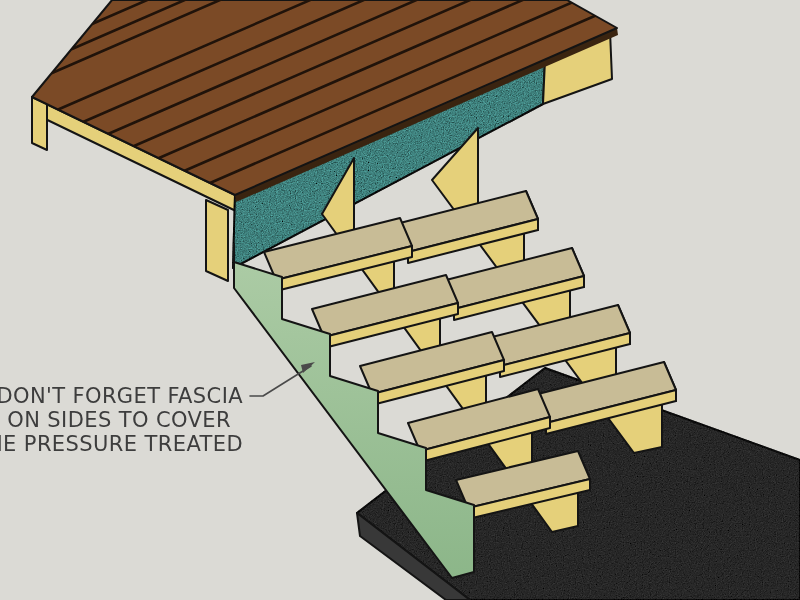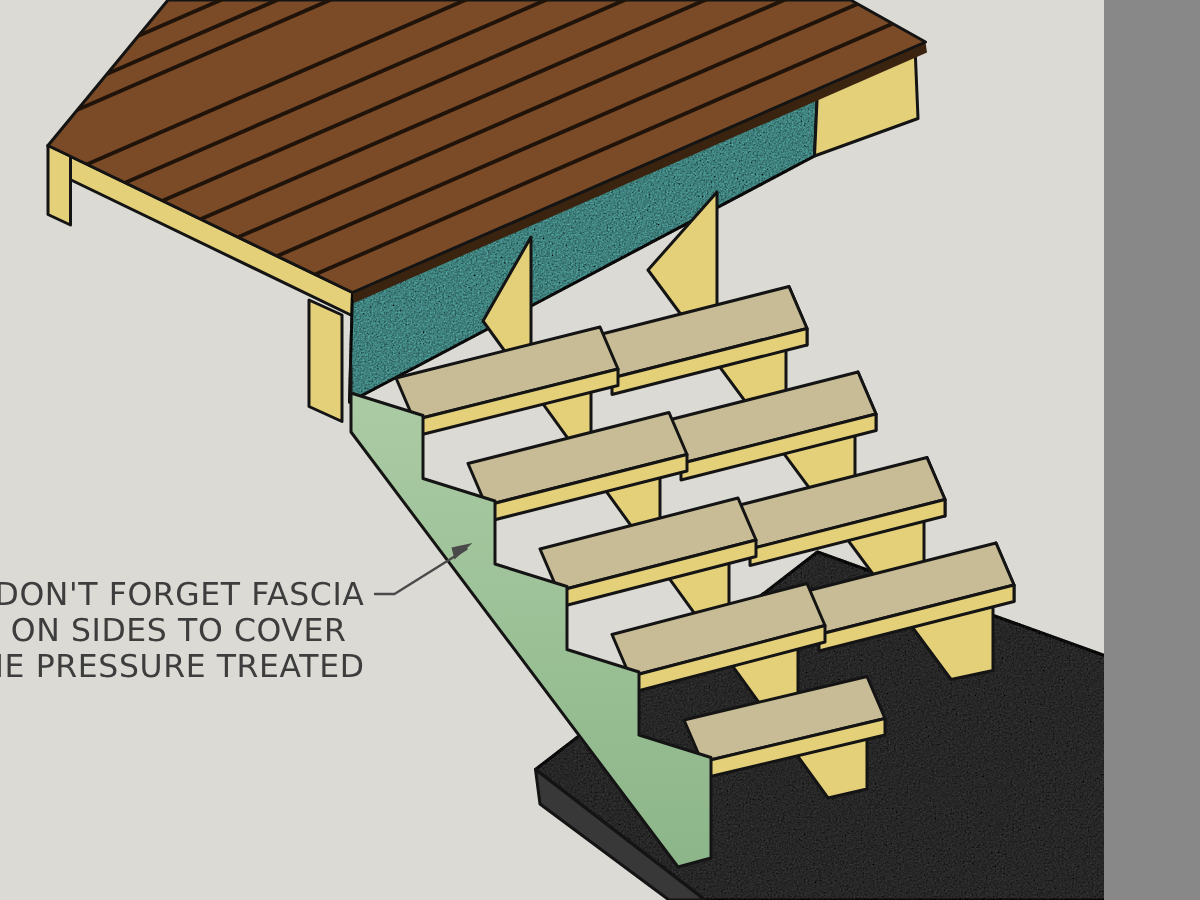--- a/index.html
+++ b/index.html
@@ -1,16 +1,16 @@
 <!DOCTYPE html>
 <html><head>
 <meta charset="utf-8">
 <style>
   html,body{margin:0;padding:0;background:#888;}
-  #stage{position:relative;width:736px;height:600px;overflow:hidden;}
+  #stage{position:relative;width:800px;height:600px;overflow:hidden;}
   #stage svg{display:block;width:800px;height:600px;}
   .ann-text{
     font-family:"DejaVu Sans","Liberation Sans",sans-serif;
     font-size:21px;
     letter-spacing:0.4px;
   }
 </style>
 </head>
 <body>
 

